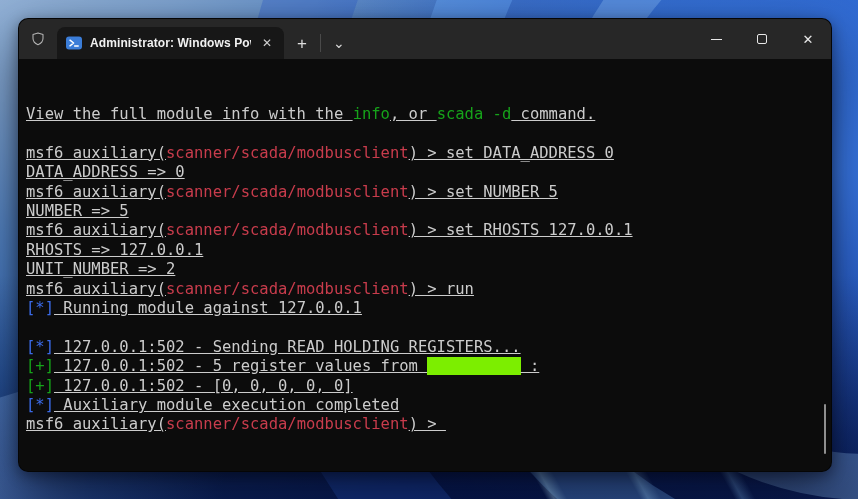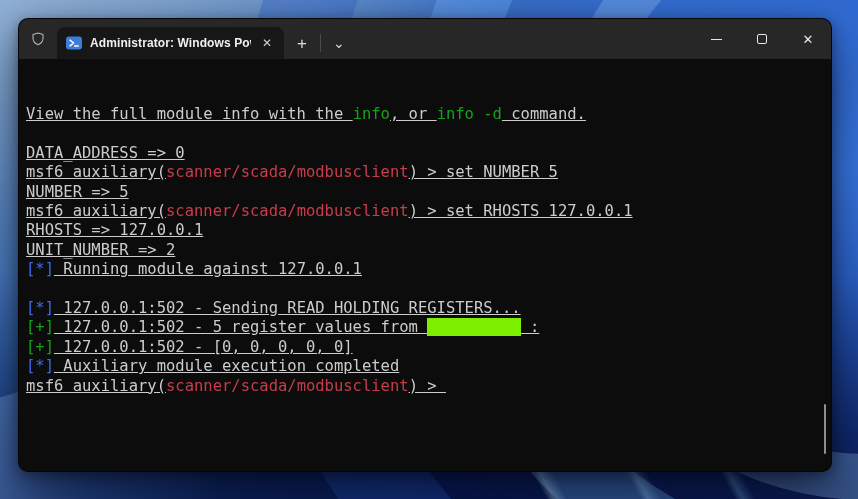--- a/index.html
+++ b/index.html
@@ -141,28 +141,30 @@
             <span class="glyph-max"></span>
           </div>
         <div class="win-btn">
             <span class="glyph-close">✕</span>
           </div>
       </div>
     </div>
 
     <div class="terminal">
       <div class="scroll-thumb"></div>
-    <div class="tline"><span class="seg-fg">View the full module info with the </span><span class="seg-green">info</span><span class="seg-fg">, or </span><span class="seg-green">info -d</span><span class="seg-fg"> command.</span></div>
+    <div class="tline"><span class="seg-fg">View the full module info with the </span><span class="seg-green">info</span><span class="seg-fg">, or </span><span class="seg-green">scada -d</span><span class="seg-fg"> command.</span></div>
         <div class="tline"></div>
+        <div class="tline"><span class="seg-fg">msf6 auxiliary(</span><span class="seg-red">scanner/scada/modbusclient</span><span class="seg-fg">) &gt; set DATA_ADDRESS 0</span></div>
         <div class="tline"><span class="seg-fg">DATA_ADDRESS =&gt; 0</span></div>
         <div class="tline"><span class="seg-fg">msf6 auxiliary(</span><span class="seg-red">scanner/scada/modbusclient</span><span class="seg-fg">) &gt; set NUMBER 5</span></div>
         <div class="tline"><span class="seg-fg">NUMBER =&gt; 5</span></div>
         <div class="tline"><span class="seg-fg">msf6 auxiliary(</span><span class="seg-red">scanner/scada/modbusclient</span><span class="seg-fg">) &gt; set RHOSTS 127.0.0.1</span></div>
         <div class="tline"><span class="seg-fg">RHOSTS =&gt; 127.0.0.1</span></div>
         <div class="tline"><span class="seg-fg">UNIT_NUMBER =&gt; 2</span></div>
+        <div class="tline"><span class="seg-fg">msf6 auxiliary(</span><span class="seg-red">scanner/scada/modbusclient</span><span class="seg-fg">) &gt; run</span></div>
         <div class="tline"><span class="seg-blue">[*]</span><span class="seg-fg"> Running module against 127.0.0.1</span></div>
         <div class="tline"></div>
         <div class="tline"><span class="seg-blue">[*]</span><span class="seg-fg"> 127.0.0.1:502 - Sending READ HOLDING REGISTERS...</span></div>
         <div class="tline"><span class="seg-green">[+]</span><span class="seg-fg"> 127.0.0.1:502 - 5 register values from </span><span class="seg-redact">          </span><span class="seg-fg"> :</span></div>
         <div class="tline"><span class="seg-green">[+]</span><span class="seg-fg"> 127.0.0.1:502 - [0, 0, 0, 0, 0]</span></div>
         <div class="tline"><span class="seg-blue">[*]</span><span class="seg-fg"> Auxiliary module execution completed</span></div>
         <div class="tline"><span class="seg-fg">msf6 auxiliary(</span><span class="seg-red">scanner/scada/modbusclient</span><span class="seg-fg">) &gt; </span></div>
       </div>
 
   </div>

